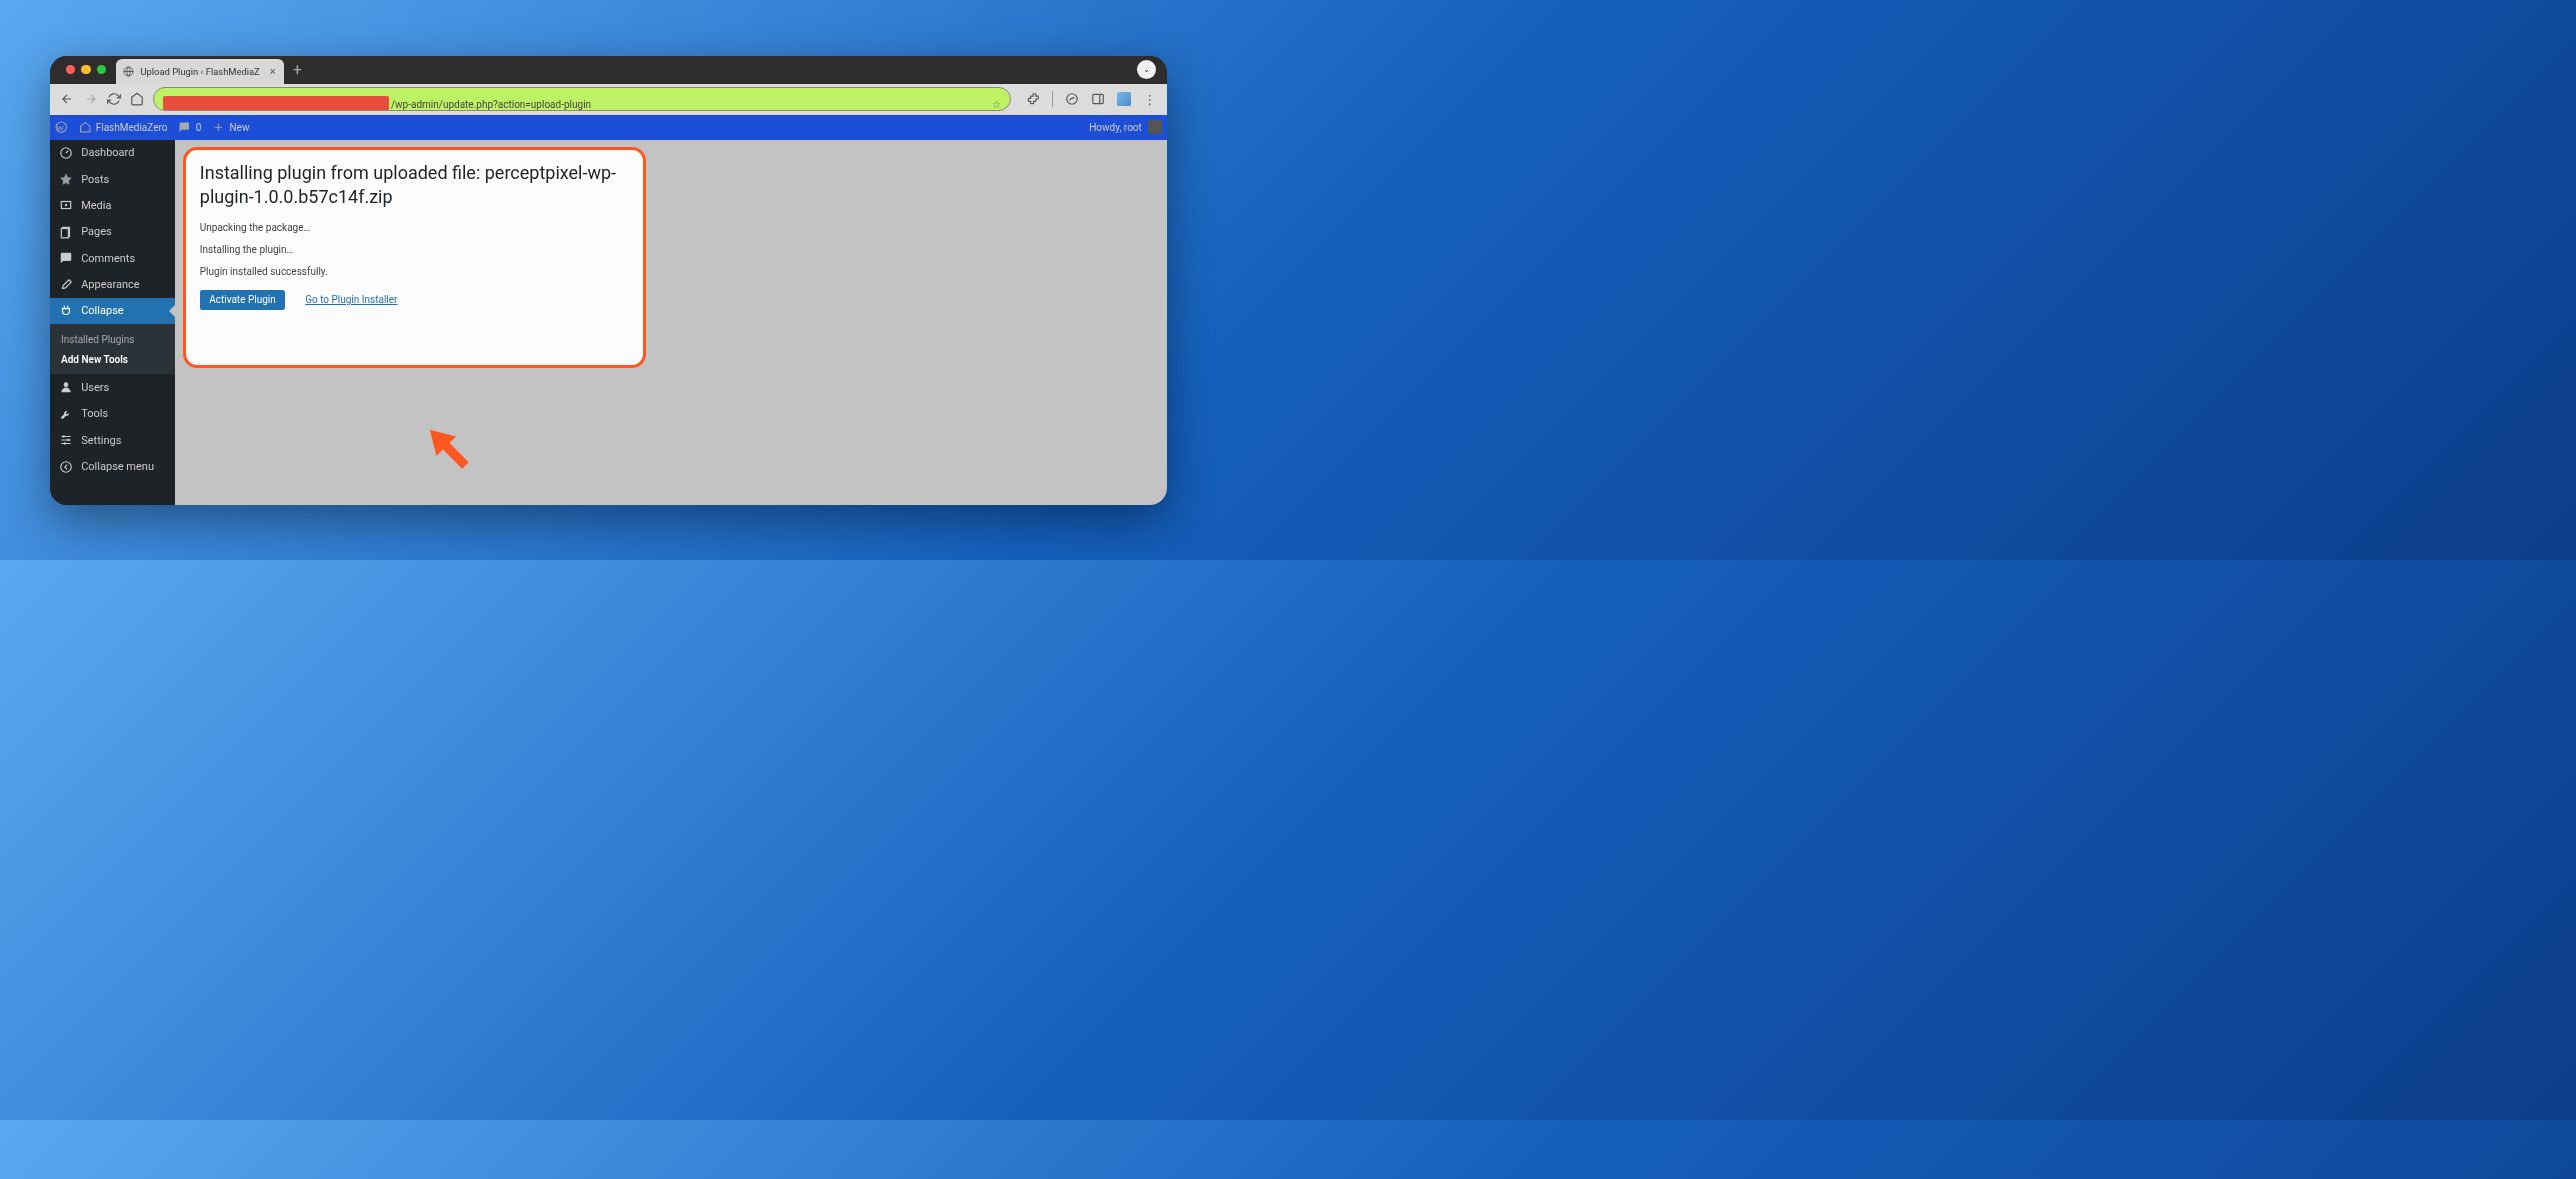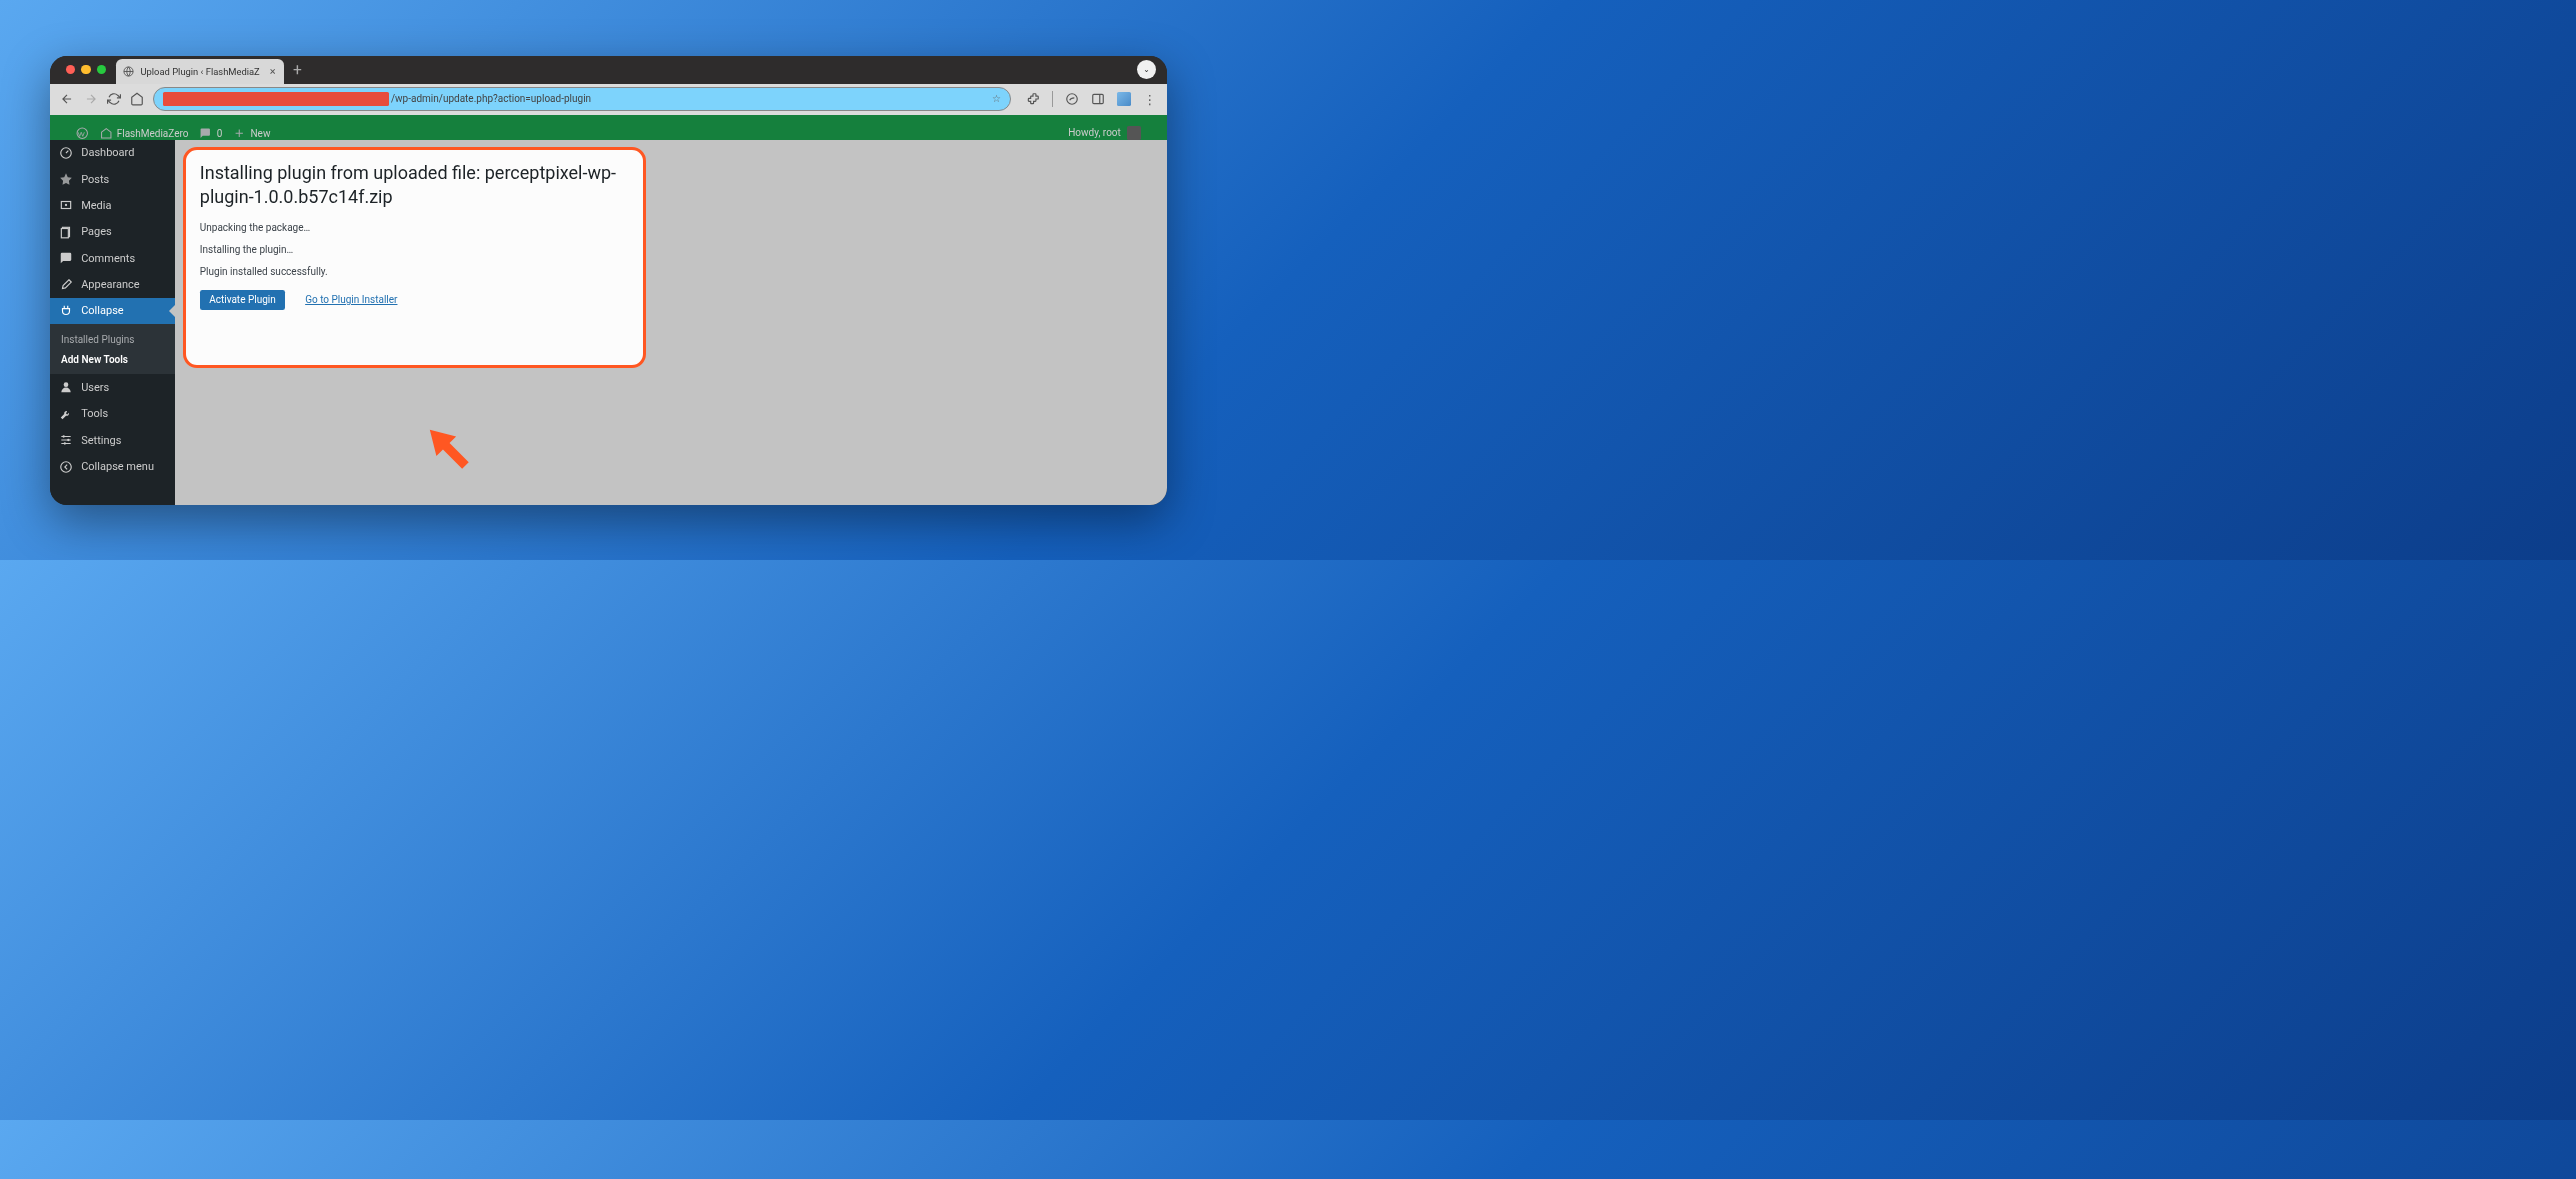--- a/index.html
+++ b/index.html
@@ -16,29 +16,29 @@
 .tab { background: #d8d8d8; border-radius: 6.2px 6.2px 0 0; height: 25px; margin-top: 3.1px; display: flex; align-items: center; padding: 0 7.8px; gap: 6.2px; width: 168px; color: #333; font-size: 9.4px; }
 .tab .globe { width: 11px; height: 11px; }
 .tab .close { margin-left: auto; font-size: 11px; color: #555; cursor: pointer; }
 .newtab { color: #aaa; font-size: 15.6px; padding: 0 9.4px; cursor: pointer; }
 .tab-dropdown { margin-left: auto; margin-right: 4.7px; width: 19px; height: 19px; background: #f0f0f0; border-radius: 50%; display: flex; align-items: center; justify-content: center; font-size: 7.8px; color: #333; }
 
 .toolbar { height: 31px; background: #dcdcdc; display: flex; align-items: center; padding: 0 9.4px; gap: 7.8px; }
 .tbtn { width: 15.6px; height: 15.6px; display: flex; align-items: center; justify-content: center; color: #555; cursor: pointer; }
 .tbtn.disabled { color: #aaa; }
 .toolbar svg { width: 14px; height: 14px; }
-.addr { flex: 1; height: 23.4px; background: #7dd3fc; border: 0.8px solid #888; border-radius: 12.5px; display: flex; align-items: center; padding: 0 9.4px; font-size: 10px; color: #444; overflow: hidden; }
+.addr { flex: 1; height: 23.4px; background: #bef264; border: 0.8px solid #888; border-radius: 12.5px; display: flex; align-items: flex-end; padding: 0 9.4px; font-size: 10px; color: #444; overflow: hidden; }
 .addr .redact { background: #e74c3c; height: 14px; width: 226px; border-radius: 1.6px; margin-right: 1.6px; }
 .addr .star { margin-left: auto; color: #666; }
 .ticons { display: flex; gap: 11px; align-items: center; margin-left: 6.2px; }
 .ticons .sep { width: 0.8px; height: 15.6px; background: #999; }
 .avatar-tb { width: 14px; height: 14px; background: linear-gradient(135deg, #7ab8e8, #4a8bc8); border-radius: 1.6px; }
 
 .wp { display: flex; height: calc(100% - 59px); }
-.adminbar { position: absolute; top: 59px; left: 0; right: 0; height: 25px; background: #15803d; display: flex; align-items: flex-end; color: #ccc; font-size: 10px; padding: 0 26px; gap: 11px; z-index: 10; }
+.adminbar { position: absolute; top: 59px; left: 0; right: 0; height: 25px; background: #1d4ed8; display: flex; align-items: center; color: #ccc; font-size: 10px; padding: 0 5px; gap: 11px; z-index: 10; }
 .adminbar .item { display: flex; align-items: center; gap: 4.7px; cursor: pointer; }
 .adminbar svg { width: 12.5px; height: 12.5px; fill: #a7aaad; }
 .adminbar .howdy { margin-left: auto; display: flex; align-items: center; gap: 6.2px; }
 .adminbar .av { width: 14px; height: 14px; background: #555; border-radius: 1.6px; }
 
 .sidebar { width: 125px; background: #1d2327; padding-top: 25px; color: #ccc; font-size: 11px; }
 .sidebar .mi { display: flex; align-items: center; gap: 7.8px; padding: 6.2px 9.4px; cursor: pointer; position: relative; }
 .sidebar .mi.active { background: #2271b1; color: #fff; }
 .sidebar .mi.active::after { content: ''; position: absolute; right: 0; top: 50%; transform: translateY(-50%); border: 6.2px solid transparent; border-right-color: #c3c3c3; }
 .sidebar .mi svg { width: 14px; height: 14px; fill: #a7aaad; }

